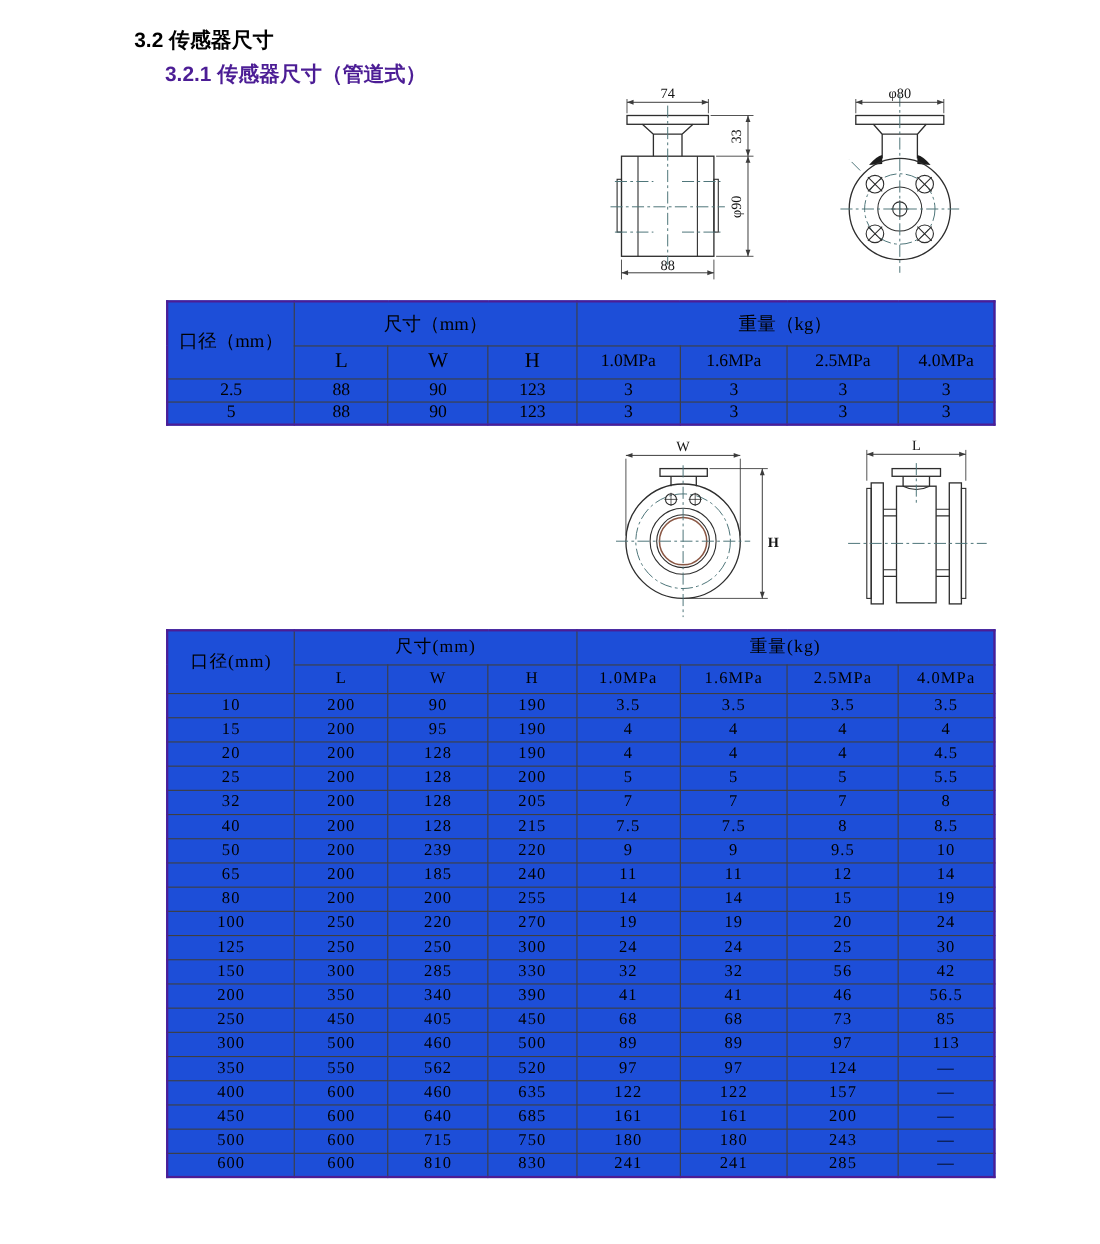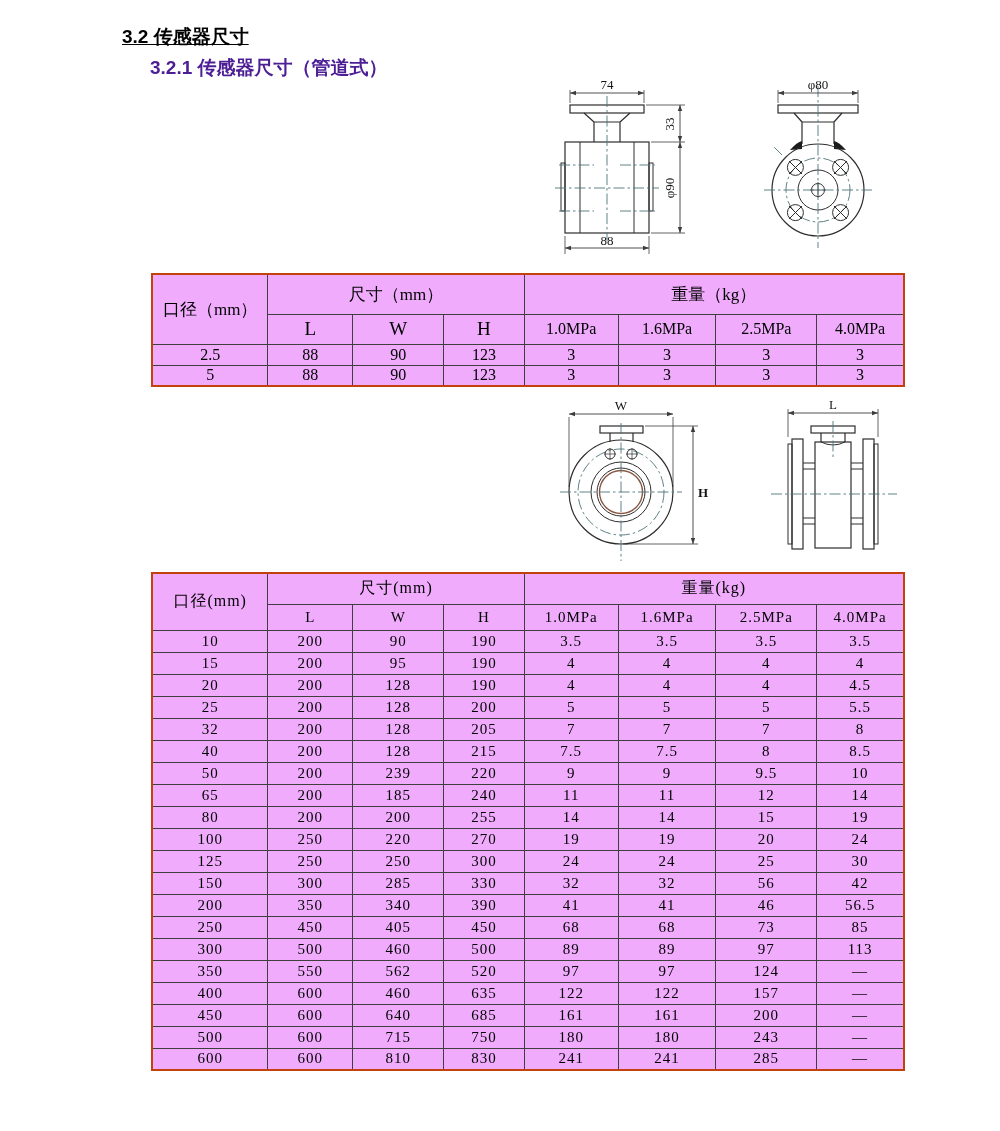--- a/index.html
+++ b/index.html
@@ -3,33 +3,33 @@
 <meta charset="utf-8">
 <style>
   * { margin:0; padding:0; box-sizing:border-box; }
   html,body { background:#ffffff; }
   .page {
     position:relative; width:1000px; height:1131px; background:#fff;
     font-family:"Liberation Serif", serif; color:#000; overflow:hidden;
   }
   .h1 {
     position:absolute; left:122px; top:24px;
-    font-family:"Liberation Sans", sans-serif; font-weight:bold; font-size:19px; color:#000;text-decoration:underline;
+    font-family:"Liberation Sans", sans-serif; font-weight:bold; font-size:19px; color:#000;
   }
   .h2 {
     position:absolute; left:150px; top:55px;
     font-family:"Liberation Sans", sans-serif; font-weight:bold; font-size:19px; color:#4c1d95;
   }
   svg.draw { position:absolute; }
   .d1 { left:548px; top:78px; }
   .d2 { left:540px; top:397px; }
 
   table {
     position:absolute; border-collapse:collapse; table-layout:fixed;
-    background:#f0abfc; border:2px solid #c2410c;
+    background:#1d4ed8; border:2px solid #4c1d95;
   }
   th, td {
     border:1px solid #3f3f3f; text-align:center; vertical-align:middle;
     font-weight:normal; color:#000; overflow:hidden; white-space:nowrap; padding:0;
   }
   .t1 { left:151px; top:273px; width:754px; }
   .t2 { left:151px; top:572px; width:754px; }
 
   .t1 th.diam  { font-size:18px; }
   .t1 tr.grp th { height:40px; font-size:17px; }

